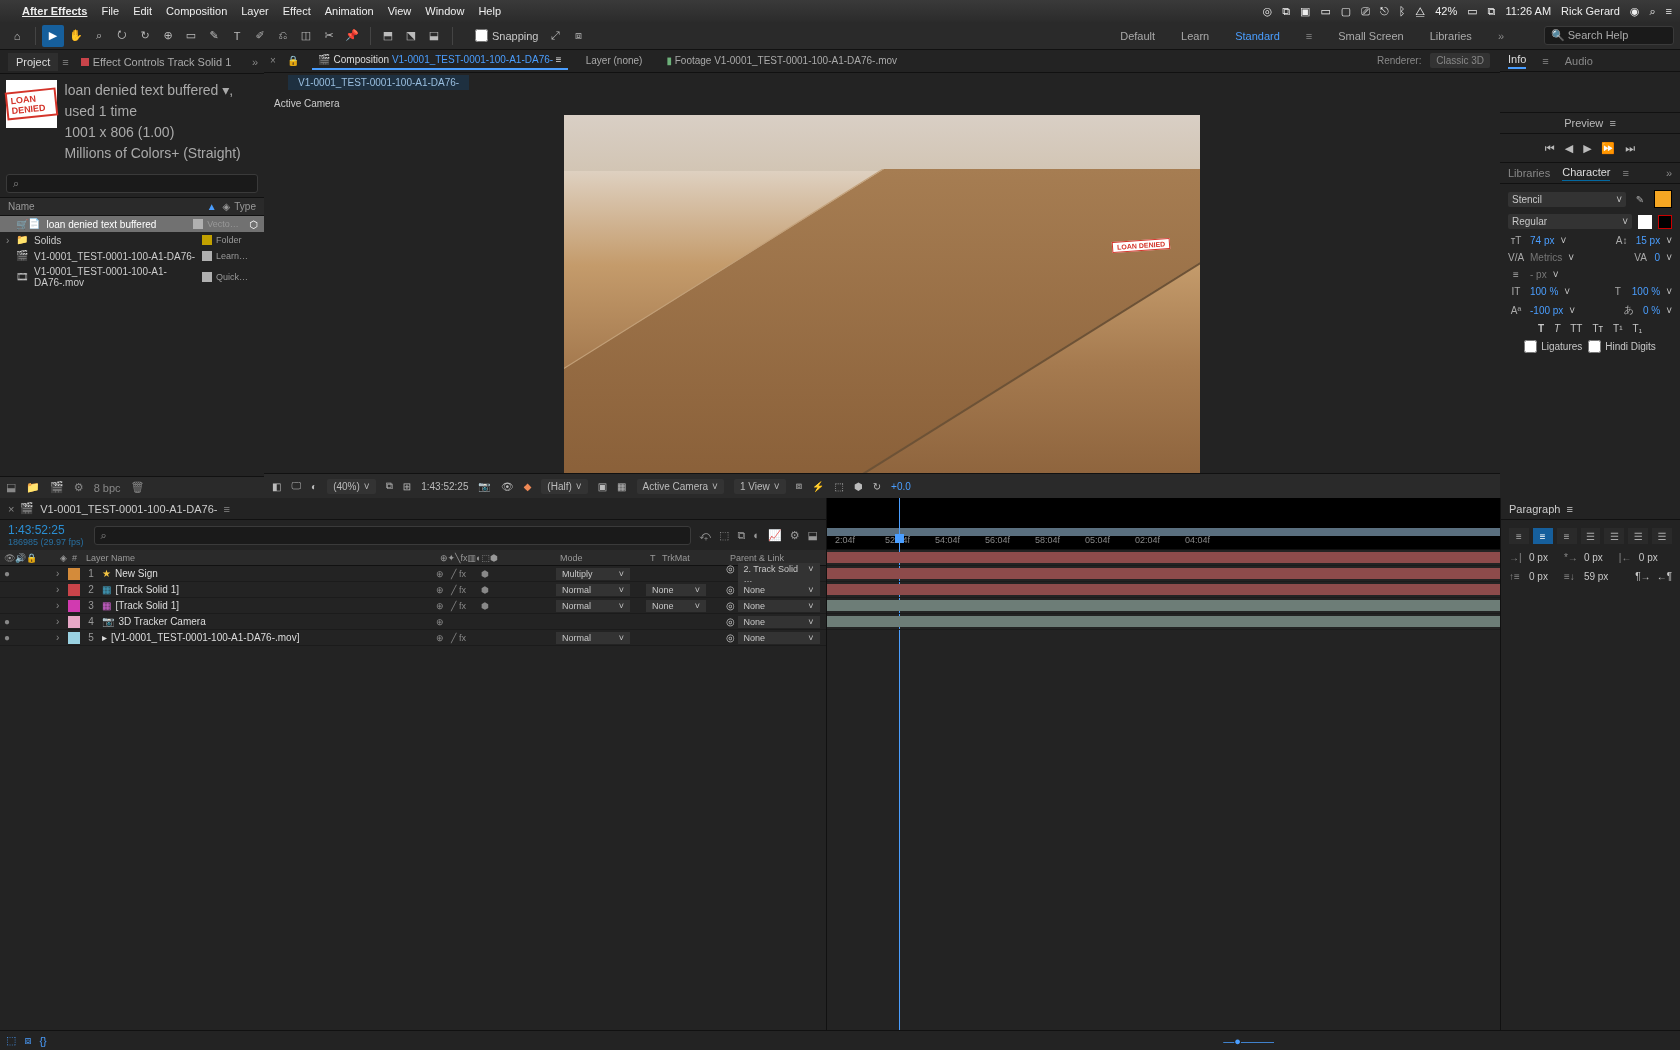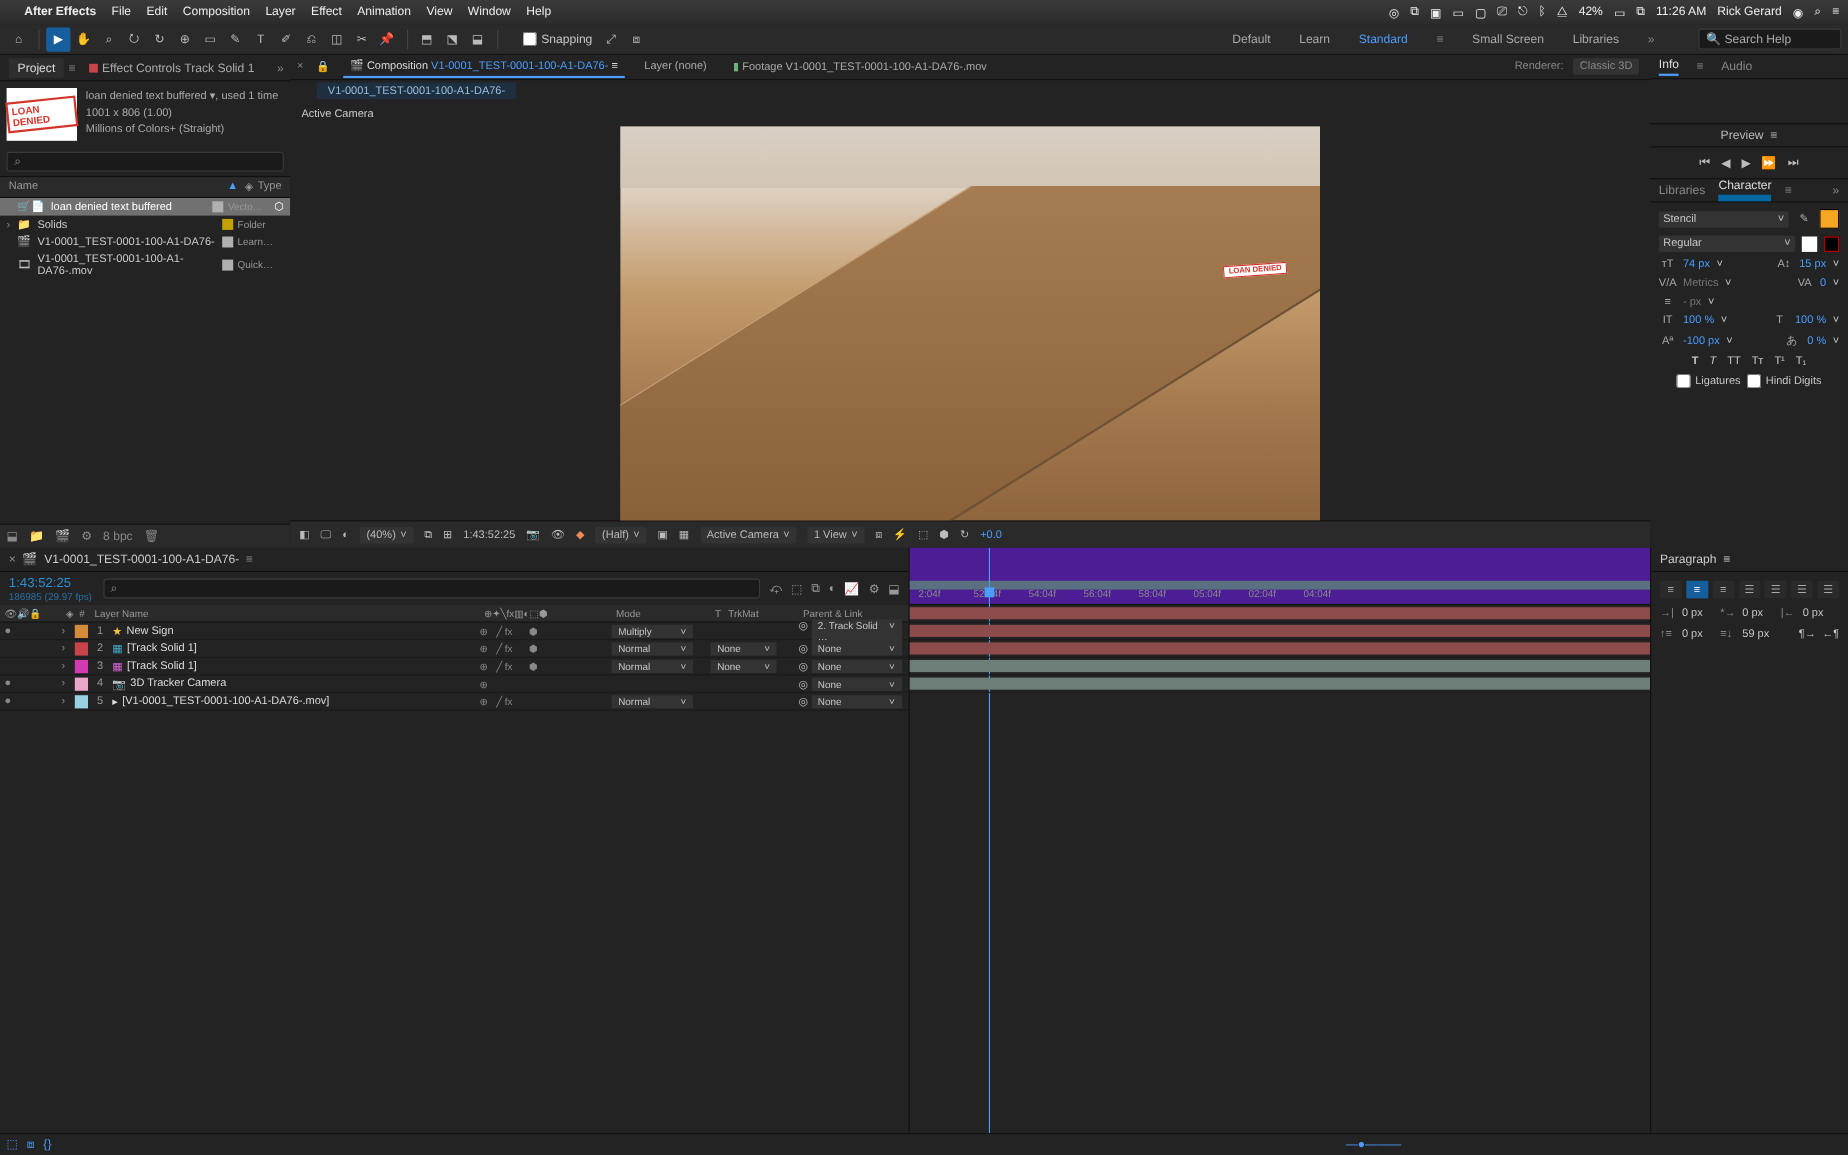--- a/index.html
+++ b/index.html
@@ -1,18 +1,18 @@
 <!DOCTYPE html>
 <html><head>
 <meta charset="utf-8">
 <style>
   * { margin:0; padding:0; box-sizing:border-box; font-family:-apple-system,Helvetica,Arial,sans-serif; }
   body { background:#1e1e1e; color:#c8c8c8; font-size:11px; width:1680px; height:1050px; overflow:hidden; position:relative; }
   .menubar { height:22px; background:linear-gradient(#3a3a3a,#2b2b2b); display:flex; align-items:center; padding:0 8px; color:#eee; }
-  .menubar .app-name { font-weight:600; margin-right:14px; }
+  .menubar .app-name { font-weight:600; margin-right:14px;text-decoration:underline; }
   .menubar .mitem { margin-right:14px; cursor:default; }
   .status-right { margin-left:auto; display:flex; align-items:center; gap:10px; }
   .status-right span { font-size:11px; }
   .apple { margin-right:14px; }
   .toolbar { height:28px; background:#2a2a2a; border-bottom:1px solid #111; display:flex; align-items:center; padding:0 6px; }
   .tool-ic { width:22px; height:22px; display:flex; align-items:center; justify-content:center; color:#bbb; border-radius:2px; margin-right:1px; }
   .tool-ic.active { background:#165f9c; color:#fff; }
   .tool-sep { width:1px; height:18px; background:#444; margin:0 6px; }
   .snap-box { display:flex; align-items:center; margin-left:16px; }
   .snap-box input { margin-right:4px; }
@@ -23,21 +23,21 @@
   .search-box { background:#1a1a1a; border:1px solid #3a3a3a; border-radius:3px; padding:2px 6px; width:130px; color:#888; margin-left:14px; }
   .main { display:flex; height:448px; }
   .proj-panel { width:264px; background:#232323; display:flex; flex-direction:column; }
   .panel-tabs { height:24px; display:flex; align-items:center; background:#232323; border-bottom:1px solid #111; padding-left:8px; gap:4px; }
   .panel-tabs .tab { padding:3px 8px; color:#aaa; }
   .panel-tabs .tab.active { background:#2e2e2e; color:#ddd; }
   .panel-tabs .chev { margin-left:auto; margin-right:6px; color:#888; }
   .proj-info-row { display:flex; padding:6px; }
   .thumb { width:64px; height:48px; background:#fff; display:flex; align-items:center; justify-content:center; position:relative; }
   .loan-stamp { color:#d4342a; font-weight:700; font-size:9px; border:2px solid #d4342a; padding:2px 3px; transform:rotate(-6deg); }
-  .proj-meta { margin-left:8px; font-size:10px; color:#aaa; line-height:1.5; }
+  .proj-meta { margin-left:8px; font-size:14px; color:#aaa; line-height:1.5; }
   .proj-search { margin:4px 6px; background:#1a1a1a; border:1px solid #3a3a3a; border-radius:3px; padding:2px 6px; color:#888; }
   .proj-cols { display:flex; background:#2a2a2a; padding:3px 8px; border-top:1px solid #111; border-bottom:1px solid #111; font-size:10px; color:#999; }
   .proj-cols .c1 { flex:1; }
   .proj-cols .arrow { color:#4a9eff; margin-right:6px; }
   .proj-items { flex:1; overflow:auto; }
   .proj-row { display:flex; align-items:center; padding:2px 6px; font-size:10px; color:#ccc; }
   .proj-row.sel { background:#717171; color:#fff; }
   .proj-row .ic { width:14px; height:12px; margin-right:4px; display:inline-block; }
   .proj-row .tw { width:10px; color:#888; }
   .proj-row .nm { flex:1; }
@@ -64,21 +64,21 @@
   .vw-foot .drop { background:#333; padding:2px 6px; border-radius:2px; display:flex; align-items:center; gap:4px; }
   .right-panels { width:180px; background:#232323; display:flex; flex-direction:column; }
   .rp-hdr { height:22px; background:#232323; display:flex; align-items:center; padding:0 8px; gap:16px; border-bottom:1px solid #111; }
   .rp-hdr .t.active { color:#ddd; border-bottom:2px solid #4a9eff; padding-bottom:2px;}
   .rp-hdr .t { color:#888; cursor:default; }
   .info-body { padding:6px 10px; font-size:10px; color:#aaa; display:flex; gap:18px; }
   .preview-hdr { height:22px; display:flex; align-items:center; justify-content:center; border-top:1px solid #111; border-bottom:1px solid #111; color:#bbb; }
   .preview-ctrls { height:28px; display:flex; align-items:center; justify-content:center; gap:10px; color:#bbb; }
   .char-hdr { height:22px; display:flex; align-items:center; padding:0 8px; gap:12px; border-top:1px solid #111; border-bottom:1px solid #111; }
   .char-hdr .t { color:#888; }
-  .char-hdr .t.active { color:#ddd; border-bottom:6px solid #0369a1; padding-bottom:2px;}
+  .char-hdr .t.active { color:#ddd; border-bottom:1px solid #0369a1; padding-bottom:2px;}
   .char-body { padding:6px 8px; display:flex; flex-direction:column; gap:6px; font-size:10px; }
   .char-body .row { display:flex; align-items:center; gap:6px; }
   .char-body .fld { background:#333; padding:2px 4px; border-radius:2px; flex:1; display:flex; justify-content:space-between; }
   .char-body .val { color:#4a9eff; }
   .char-body .icn { width:16px; text-align:center; color:#aaa; }
   .faux-style { display:flex; justify-content:center; gap:10px; font-family:Georgia,serif; }
   .chk { display:flex; align-items:center; gap:4px; }
   .timeline { position:absolute; left:0; right:0; top:498px; bottom:20px; background:#232323; display:flex; }
   .tl-left { width:826px; display:flex; flex-direction:column; }
   .tl-tabrow { height:22px; display:flex; align-items:center; padding:0 8px; border-bottom:1px solid #111; gap:6px; }
@@ -95,21 +95,21 @@
   .layer-row .tws { width:12px; color:#888; }
   .layer-row .sw { width:12px; height:12px; }
   .layer-row .num { width:14px; color:#999; text-align:center; }
   .layer-row .nm { flex:1; padding-left:4px; color:#ddd; display:flex; align-items:center; gap:4px; }
   .layer-row .mcol { width:90px; }
   .layer-row .mode { background:#333; padding:1px 6px; font-size:9px; display:inline-flex; justify-content:space-between; width:74px; }
   .layer-row .trkm { width:80px; }
   .layer-row .parent { width:100px; }
   .layer-row .switches { width:120px; color:#888; display:flex; gap:2px; font-size:9px; }
   .tl-right { flex:1; display:flex; flex-direction:column; border-left:1px solid #111; position:relative; }
-  .ruler { height:52px; background:#4c1d95; border-bottom:1px solid #111; position:relative; display:flex; align-items:flex-end; padding-bottom:20px; }
+  .ruler { height:52px; background:#000000; border-bottom:1px solid #111; position:relative; display:flex; align-items:flex-end; padding-bottom:20px; }
   .ruler .tick { position:absolute; bottom:4px; font-size:9px; color:#888; }
   .cti { position:absolute; top:0; bottom:0; width:1px; background:#4a9eff; left:72px; }
   .cti::before { content:''; position:absolute; top:36px; left:-4px; width:9px; height:9px; background:#4a9eff; }
   .bars { position:relative; flex:1; }
   .bar { height:16px; border-bottom:1px solid #1b1b1b; position:relative; }
   .bar .fill { position:absolute; top:2px; bottom:2px; left:0; right:0; }
   .bottom-bar { position:absolute; left:0; right:0; bottom:0; height:20px; background:#232323; border-top:1px solid #111; display:flex; align-items:center; padding:0 6px; color:#4a9eff; gap:8px; }
   .para-panel { position:absolute; right:0; top:498px; width:180px; bottom:20px; background:#232323; border-left:1px solid #111; }
   .para-hdr { height:22px; display:flex; align-items:center; padding:0 8px; color:#ccc; border-bottom:1px solid #111; }
   .para-body { padding:8px; display:flex; flex-direction:column; gap:8px; font-size:10px; }

